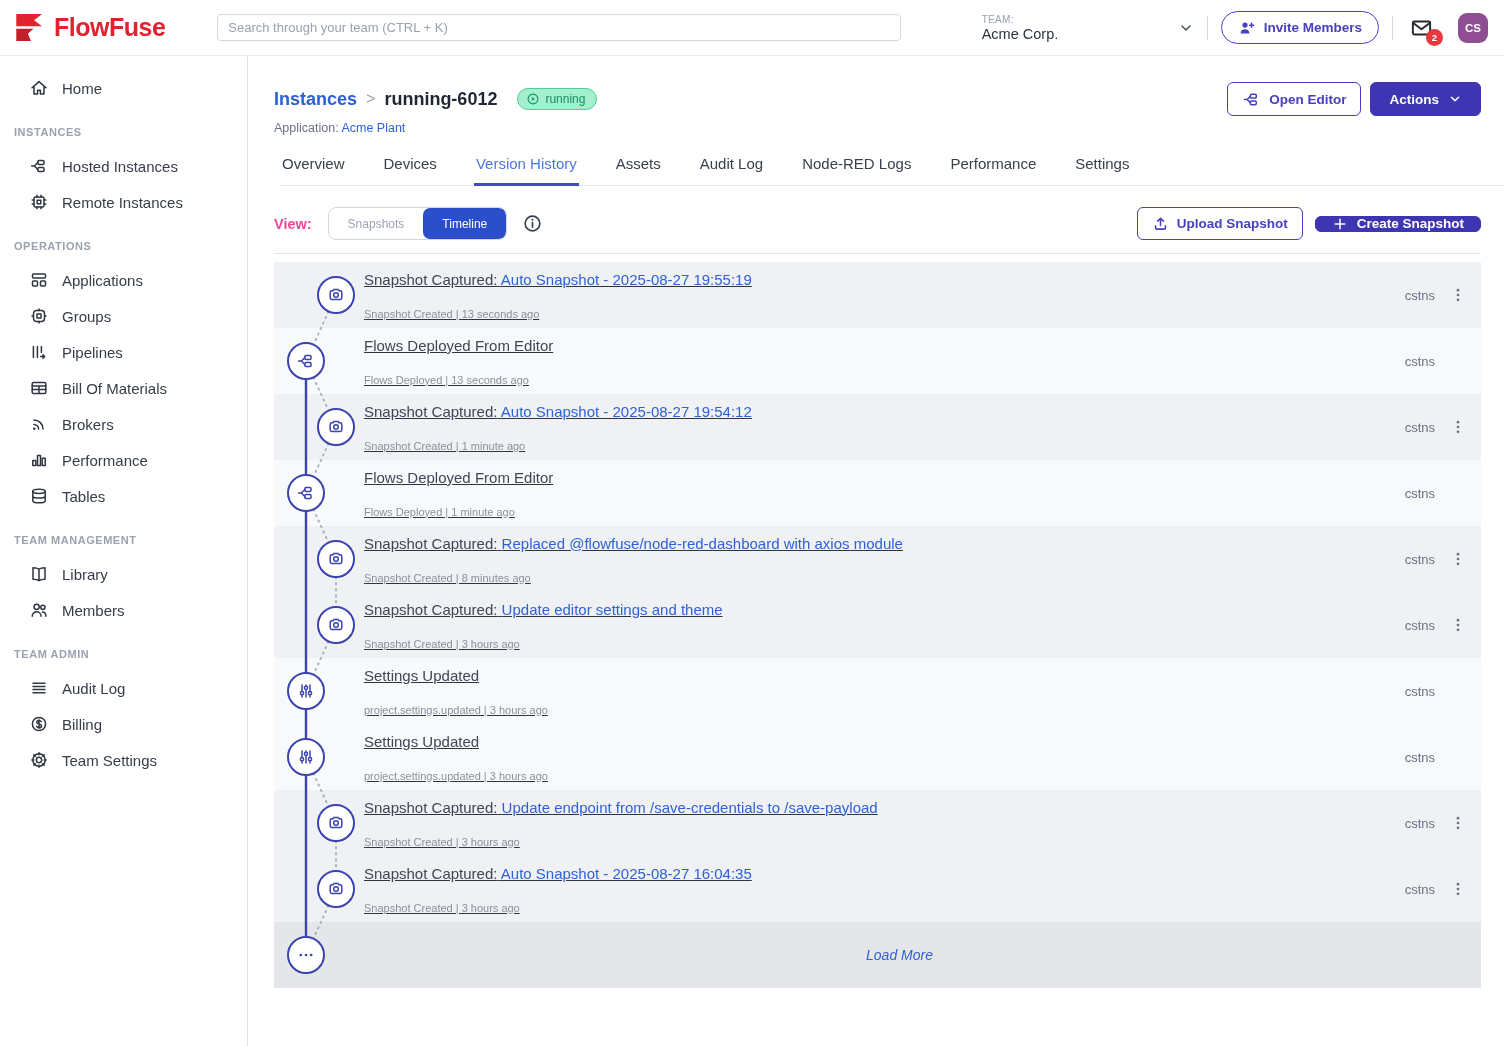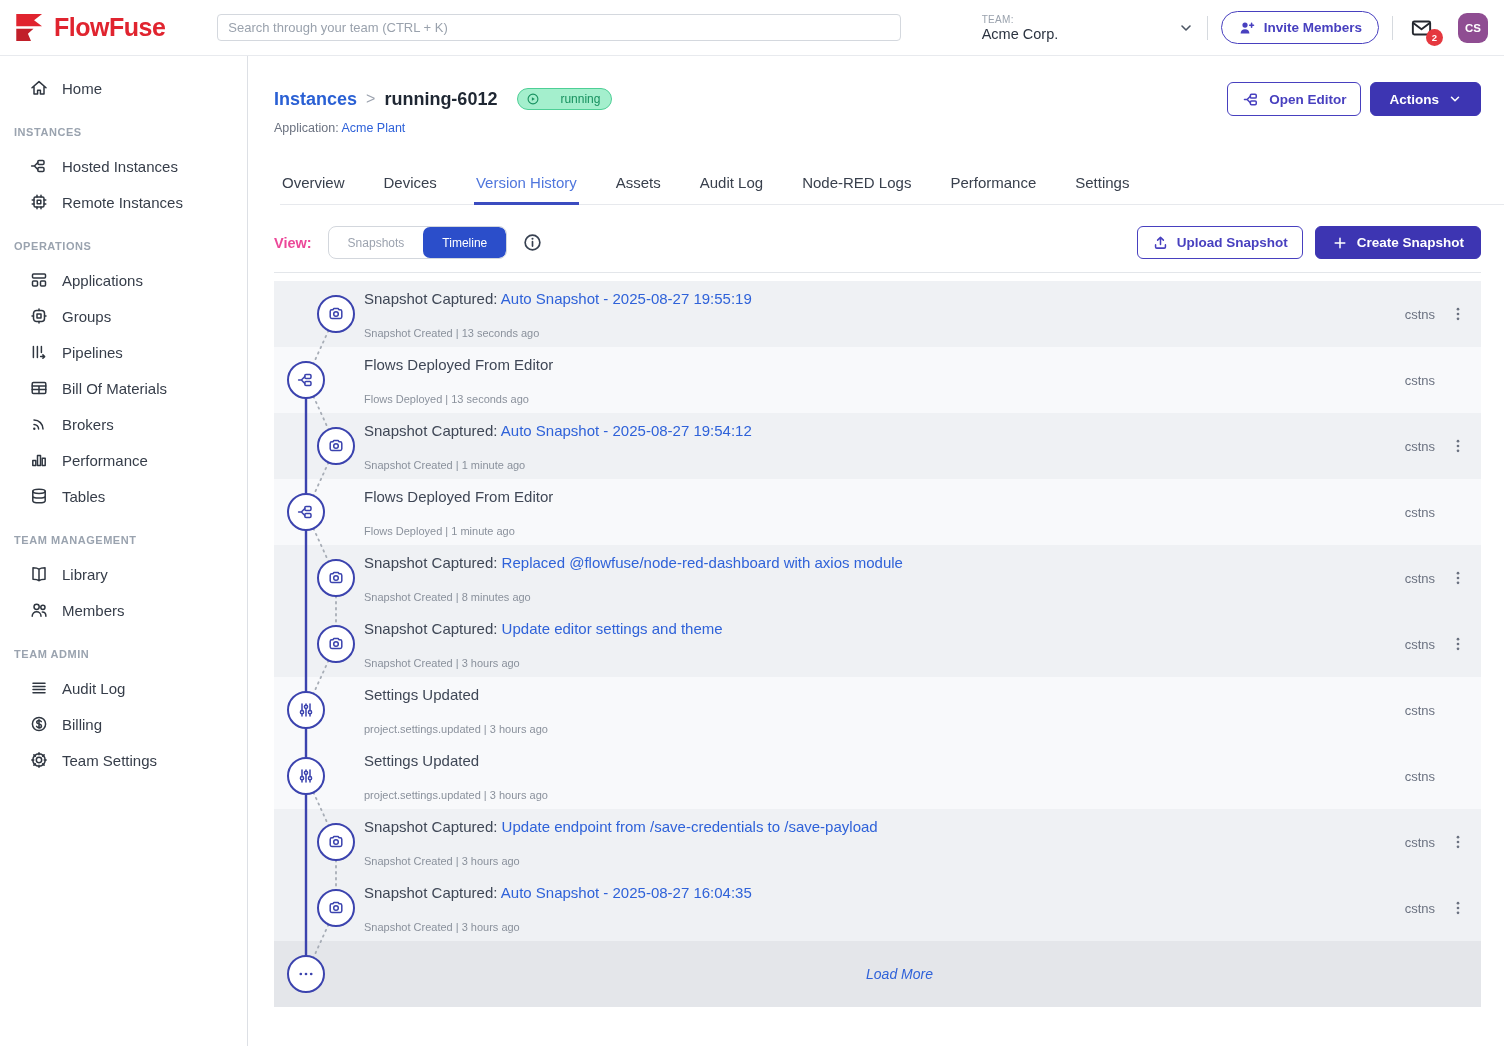--- a/index.html
+++ b/index.html
@@ -33,50 +33,50 @@
   .sidebar{width:248px;border-right:1px solid #dde0e5;padding-top:14px;flex-shrink:0;}
   .sec-label{font-size:11px;font-weight:bold;color:#9aa3af;letter-spacing:.05em;padding:0 14px;margin:20px 0 10px;}
   .side-item{display:flex;align-items:center;gap:13px;height:36px;padding:0 14px 0 29px;font-size:15px;color:#363d49;cursor:pointer;}
   .side-item svg{color:#2f3640;flex-shrink:0;}
   
   main{flex:1;padding:0 23px 0 26px;}
   .bc-row{display:flex;align-items:center;margin-top:26px;}
   .bc-root{font-size:18px;font-weight:bold;color:#2a60d4;cursor:pointer;}
   .bc-sep{font-size:16px;color:#9ca3af;margin:0 9px;}
   .bc-name{font-size:18px;font-weight:bold;color:#1f2733;}
-  .status-badge{display:flex;align-items:center;gap:20px;margin-left:20px;background:var(--green-bg);border:1px solid var(--green-border);color:var(--green-text);font-size:12px;border-radius:999px;padding:3px 11px 3px 8px;justify-content:flex-end;}
+  .status-badge{display:flex;align-items:center;gap:5px;margin-left:20px;background:var(--green-bg);border:1px solid var(--green-border);color:var(--green-text);font-size:12px;border-radius:999px;padding:3px 11px 3px 8px;justify-content:flex-end;}
   .spacer{flex:1;}
   .btn-outline{display:flex;align-items:center;gap:8px;height:34px;padding:0 14px;background:#fff;border:1px solid var(--indigo-border);border-radius:6px;color:var(--indigo-border);font-size:13.5px;font-weight:bold;cursor:pointer;font-family:inherit;}
   .btn-solid{display:flex;align-items:center;gap:9px;height:34px;padding:0 16px;background:var(--indigo);border:1px solid var(--indigo);border-radius:6px;color:#fff;font-size:13.5px;font-weight:bold;cursor:pointer;font-family:inherit;}
   .btn-solid.actions{margin-left:9px;padding:0 18px;}
   .app-line{margin-top:5px;font-size:12.5px;color:#6b7280;}
   .app-line a{color:var(--link-blue);text-decoration:none;cursor:pointer;}
   .tabs{display:flex;gap:35px;margin-top:16px;border-bottom:1px solid #e7e9ed;margin-left:6px;margin-right:-23px;padding-right:23px;}
-  .tab{font-size:15px;color:#39404d;padding:4px 2px 11px;border-bottom:3px solid transparent;margin-bottom:-1px;cursor:pointer;white-space:nowrap;margin-top:19px;}
+  .tab{font-size:15px;color:#39404d;padding:4px 2px 11px;border-bottom:3px solid transparent;margin-bottom:-1px;cursor:pointer;white-space:nowrap;}
   .tab.active{color:var(--tab-active);border-bottom-color:var(--tab-underline);}
   
   .view-bar{display:flex;align-items:center;margin-top:21px;}
   .view-label{font-size:14.5px;font-weight:bold;color:#ec4899;margin-right:16px;}
   .toggle{display:flex;align-items:stretch;border:1px solid #d3d7dd;border-radius:8px;background:#fff;overflow:hidden;height:33px;}
   .toggle .opt{display:flex;align-items:center;padding:0 19px;font-size:12px;color:#9ca3af;cursor:pointer;}
   .toggle .opt.active{background:var(--blue-active);color:#fff;border-radius:7px;font-weight:normal;}
   .info-ic{margin-left:15px;color:#374151;cursor:pointer;}
   .view-bar .btn-outline{height:33px;}
-  .view-bar .btn-solid{height:33px;margin-left:12px;}
+  .view-bar .btn-solid{height:16px;margin-left:12px;}
   .hr{border-top:1px solid var(--border-gray);margin-top:13px;}
   
   .t-list{position:relative;margin-top:8px;}
   .t-overlay{position:absolute;left:0;top:0;z-index:1;pointer-events:none;}
   .t-row{position:relative;height:66px;display:flex;align-items:center;padding-left:90px;}
   .t-row.snapshot{background:var(--row-snap);}
   .t-row.event{background:var(--row-event);}
   .t-row.loadmore{background:var(--row-more);}
   .t-node{position:absolute;top:50%;transform:translateY(-50%);left:13px;width:38px;height:38px;border-radius:50%;border:2px solid var(--node-border);background:#fff;display:flex;align-items:center;justify-content:center;color:var(--node-border);z-index:2;}
   .t-node.indent{left:43px;}
-  .t-body{flex:1;display:flex;flex-direction:column;gap:20px;min-width:0;}
+  .t-body{flex:1;display:flex;flex-direction:column;gap:20px;min-width:0;text-decoration:underline;}
   .t-title{font-size:15px;color:#3f4756;}
   .t-title a{color:var(--link-blue);text-decoration:none;cursor:pointer;}
   .t-meta{font-size:11px;color:var(--text-gray);}
   .t-user{font-size:13px;color:#6b7280;}
   .t-kebab{width:46px;display:flex;justify-content:center;align-items:center;align-self:stretch;cursor:pointer;color:#6b7280;}
   .t-kebab.hidden{visibility:hidden;}
   .t-more{flex:1;text-align:center;font-size:14px;color:var(--link-blue);cursor:pointer;font-style:italic;}
   .t-row.loadmore{padding-right:46px;}
 </style>
 </head>

